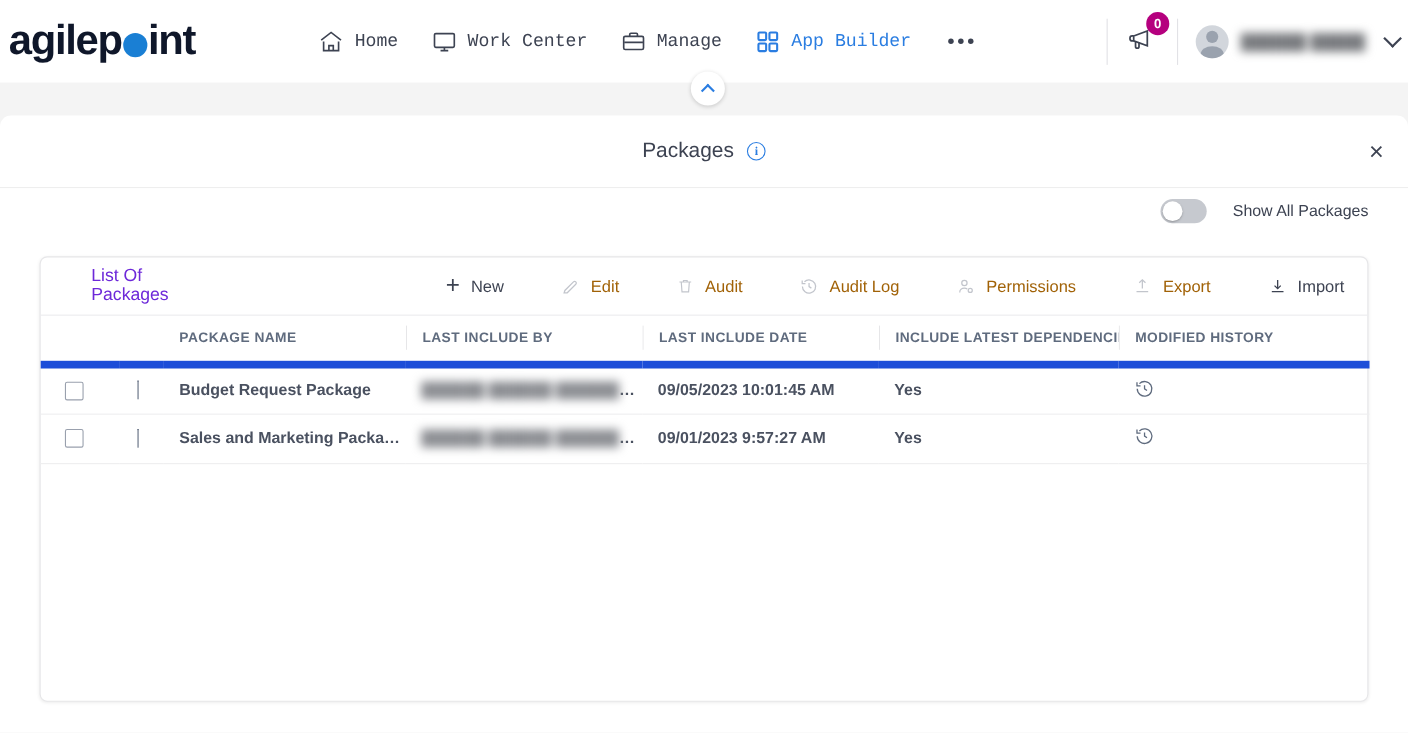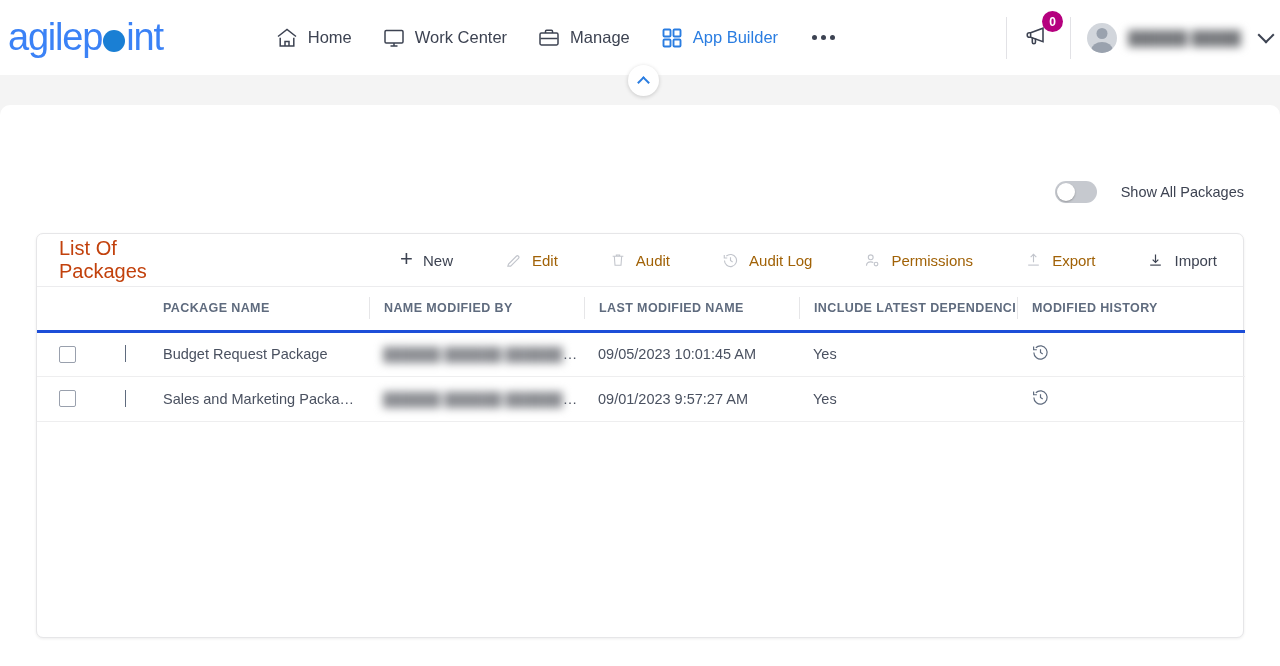--- a/index.html
+++ b/index.html
@@ -13,35 +13,36 @@
   
   .topnav {
     position: absolute; top: 0; left: 0;
     width: 1280px; height: 75px;
     background: #ffffff;
     display: flex; align-items: center;
   }
   .logo {
     margin-left: 8px;
     display: flex; align-items: center;
-    font-size: 38px; font-weight: 400; letter-spacing: -1.2px;
-    color: #3b82f6;
+    font-size: 38px; font-weight: 700; letter-spacing: -1.2px;
+    color: #0f172a;
   }
   .logo .dot {
     display: inline-block;
     width: 22px; height: 22px;
     border-radius: 50%;
     background: #1a7fd4;
     margin: 0 1px;
     position: relative; top: 3px;
   }
   .nav-items {
     display: flex; align-items: center;
     margin-left: 112px;
     gap: 30px;
+    font-family: Liberation Mono, monospace;
   }
   .nav-item {
     display: flex; align-items: center; gap: 9px;
     font-size: 16.5px; color: #3d4352;
     cursor: pointer; white-space: nowrap;
   }
   .nav-item.active { color: #2a7de1; }
   .nav-item .ico { display: flex; align-items: center; justify-content: center; }
   .dots-icon { display: flex; gap: 4px; align-items: center; padding: 0 4px; }
   .dots-icon i { width: 5px; height: 5px; border-radius: 50%; background: #3d4352; display: block; }
@@ -155,53 +156,53 @@
     border-radius: 7px;
     box-shadow: 0 1px 3px rgba(0,0,0,.07);
     display: flex; flex-direction: column;
   }
   .card-toolbar {
     height: 53px; flex: 0 0 53px;
     display: flex; align-items: center;
     border-bottom: 1px solid #ececee;
     padding-left: 22px;
   }
-  .card-heading { font-size: 20px; color: #c2410c; }
+  .card-heading { font-size: 16px; color: #6d28d9; margin-left: 24px; }
   .tb-actions { display: flex; align-items: center; margin-left: 226px; gap: 0; }
   .tb-btn {
     display: flex; align-items: center; gap: 10px;
     font-size: 15px; color: #3d4352;
     padding: 0 26px; cursor: pointer; white-space: nowrap;
   }
   .tb-btn.disabled { color: #a16207; cursor: default; }
   .tb-btn .plus {
     font-size: 22px; line-height: 1; font-weight: 300; margin-top: -2px;
   }
 
   
   .tbl { width: 100%; border-collapse: collapse; table-layout: fixed; }
   .tbl th {
     height: 44px;
     font-size: 12.5px; font-weight: 600; letter-spacing: .4px;
     color: #5f6b7e; text-align: left;
-    border-bottom: 3px solid #1d4ed8;
+    border-bottom: 7px solid #1d4ed8;
     padding: 0; vertical-align: middle;
     overflow: hidden; white-space: nowrap;
   }
   .tbl th .hcell {
     padding-left: 14px; border-left: 1px solid #e6e6e8;
     height: 22px; display: flex; align-items: center;
     overflow: hidden;
   }
   .tbl th.first .hcell, .tbl th.nobar .hcell { border-left: none; }
   .tbl td {
     height: 45px; font-size: 14.5px; color: #4a5160;
     border-bottom: 1px solid #eeeeef;
     padding: 0 0 0 14px; vertical-align: middle;
-    overflow: hidden; white-space: nowrap; text-overflow: ellipsis;
+    overflow: hidden; white-space: nowrap; text-overflow: ellipsis; font-weight: bold;
   }
   .chkbox {
     width: 17px; height: 17px; border: 1.4px solid #99a0ad;
     border-radius: 2px; cursor: pointer; display: block; margin-left: 8px;
   }
   .row-chev {
     width: 8px; height: 8px;
     border-right: 1.8px solid #5f6b7e; border-top: 1.8px solid #5f6b7e;
     transform: rotate(45deg); cursor: pointer; margin-left: 2px;
   }
@@ -298,20 +299,27 @@
     </div>
   </div>
 </div>
 
 <div class="collapse-btn">
   <span class="up"></span>
 </div>
 
 <div class="panel">
 
+  <div class="panel-head">
+    <div class="panel-title">
+      <span>Packages</span>
+      <span class="info-icon">i</span>
+    </div>
+    <span class="close-x">×</span>
+  </div>
 
   <div class="toggle-row">
     <span class="switch">
       <span class="knob"></span>
     </span>
     <span class="toggle-label">Show All Packages</span>
   </div>
 
   <div class="card">
 
@@ -393,24 +401,24 @@
           <th class="first">
               <span class="hcell"></span>
             </th>
           <th class="nobar">
               <span class="hcell"></span>
             </th>
           <th class="nobar">
               <span class="hcell">PACKAGE NAME</span>
             </th>
           <th>
-              <span class="hcell">NAME MODIFIED BY</span>
+              <span class="hcell">LAST INCLUDE BY</span>
             </th>
           <th>
-              <span class="hcell">LAST MODIFIED NAME</span>
+              <span class="hcell">LAST INCLUDE DATE</span>
             </th>
           <th>
               <span class="hcell">INCLUDE LATEST DEPENDENCIES</span>
             </th>
           <th>
               <span class="hcell">MODIFIED HISTORY</span>
             </th>
         </tr>
       </thead>
       <tbody>

